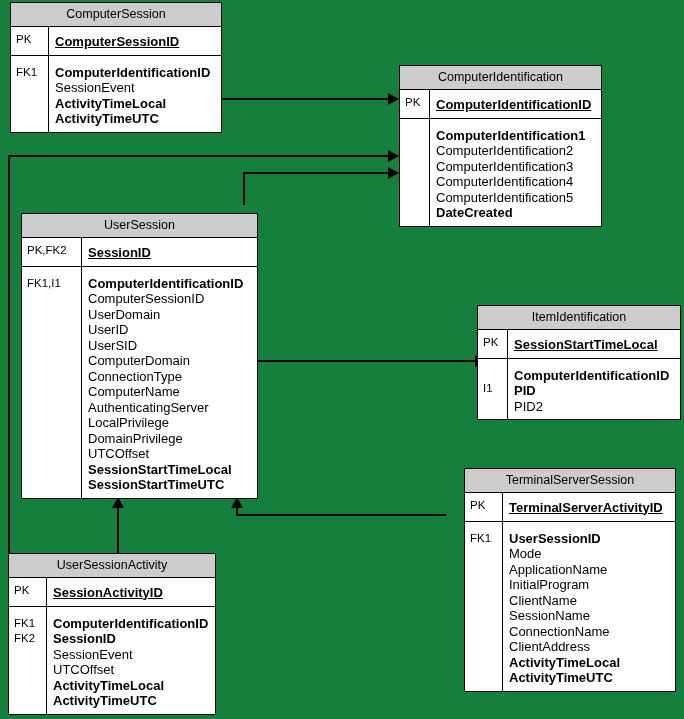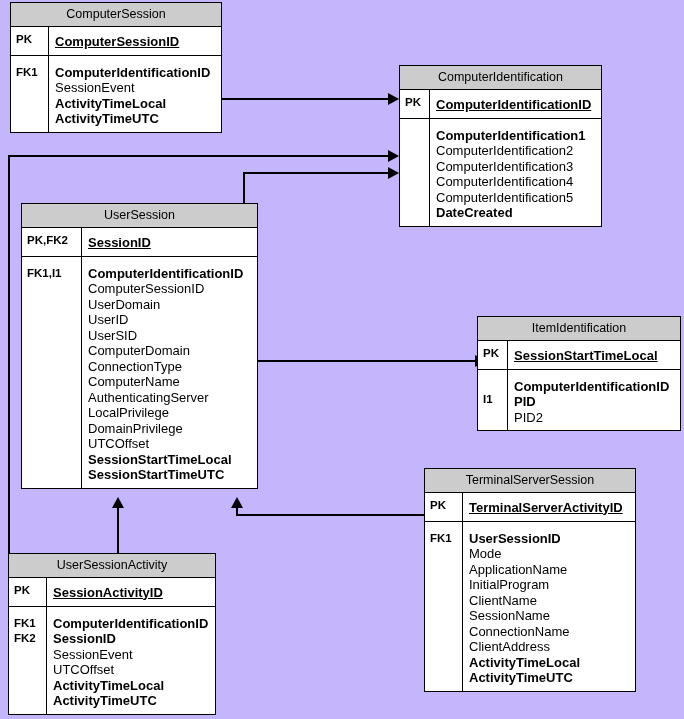--- a/index.html
+++ b/index.html
@@ -4,21 +4,21 @@
 <style>
   html, body {
     margin: 0;
     padding: 0;
     background: #ffffff;
   }
   #canvas {
     position: relative;
     width: 684px;
     height: 719px;
-    background: #c4b5fd;
+    background: #15803d;
     font-family: "Liberation Sans", sans-serif;
     overflow: hidden;
   }
   
   .entity {
     position: absolute;
     box-sizing: border-box;
     border: 1px solid #000000;
     background: #ffffff;
   }
@@ -38,21 +38,21 @@
     box-sizing: border-box;
     align-items: flex-start;
   }
   .entity-section.pk-section {
     border-bottom: 1px solid #000000;
   }
   .keycol {
     box-sizing: border-box;
     border-right: 1px solid #000000;
     font-size: 11.5px;
-    font-weight: bold;
+    font-weight: normal;
     color: #000000;
     padding: 5px 4px 5px 5px;
     white-space: nowrap;
     line-height: 15.5px;
     flex: 0 0 auto;
     align-self: stretch;
   }
   .keycol.middle { display: flex; align-items: center; }
   .fieldcol {
     box-sizing: border-box;
@@ -155,21 +155,21 @@
         <div class="field bold">ComputerIdentification1</div>
         <div class="field">ComputerIdentification2</div>
         <div class="field">ComputerIdentification3</div>
         <div class="field">ComputerIdentification4</div>
         <div class="field">ComputerIdentification5</div>
         <div class="field bold">DateCreated</div>
       </div>
     </div>
   </div>
 
-  <div class="entity" style="left:21px; top:203px; width:237px;">
+  <div class="entity" style="left:21px; top:213px; width:237px;">
     <div class="entity-title">UserSession</div>
     <div class="entity-section pk-section">
       <div class="keycol" style="width:60px;">PK,FK2</div>
       <div class="fieldcol">
         <div class="field pk">SessionID</div>
       </div>
     </div>
     <div class="entity-section">
       <div class="keycol pad-top" style="width:60px;">FK1,I1</div>
       <div class="fieldcol pad-top">
@@ -184,39 +184,39 @@
         <div class="field">AuthenticatingServer</div>
         <div class="field">LocalPrivilege</div>
         <div class="field">DomainPrivilege</div>
         <div class="field">UTCOffset</div>
         <div class="field bold">SessionStartTimeLocal</div>
         <div class="field bold">SessionStartTimeUTC</div>
       </div>
     </div>
   </div>
 
-  <div class="entity" style="left:477px; top:305px; width:204px;margin-top:11px;">
+  <div class="entity" style="left:477px; top:305px; width:204px;">
     <div class="entity-title">ItemIdentification</div>
     <div class="entity-section pk-section">
       <div class="keycol" style="width:30px;">PK</div>
       <div class="fieldcol">
         <div class="field pk">SessionStartTimeLocal</div>
       </div>
     </div>
     <div class="entity-section">
       <div class="keycol middle" style="width:30px;">I1</div>
       <div class="fieldcol pad-top">
         <div class="field bold">ComputerIdentificationID</div>
         <div class="field bold">PID</div>
         <div class="field">PID2</div>
       </div>
     </div>
   </div>
 
-  <div class="entity" style="left:424px; top:468px; width:212px;">
+  <div class="entity" style="left:464px; top:468px; width:212px;">
     <div class="entity-title">TerminalServerSession</div>
     <div class="entity-section pk-section">
       <div class="keycol" style="width:38px;">PK</div>
       <div class="fieldcol">
         <div class="field pk">TerminalServerActivityID</div>
       </div>
     </div>
     <div class="entity-section">
       <div class="keycol pad-top" style="width:38px;">FK1</div>
       <div class="fieldcol pad-top">

